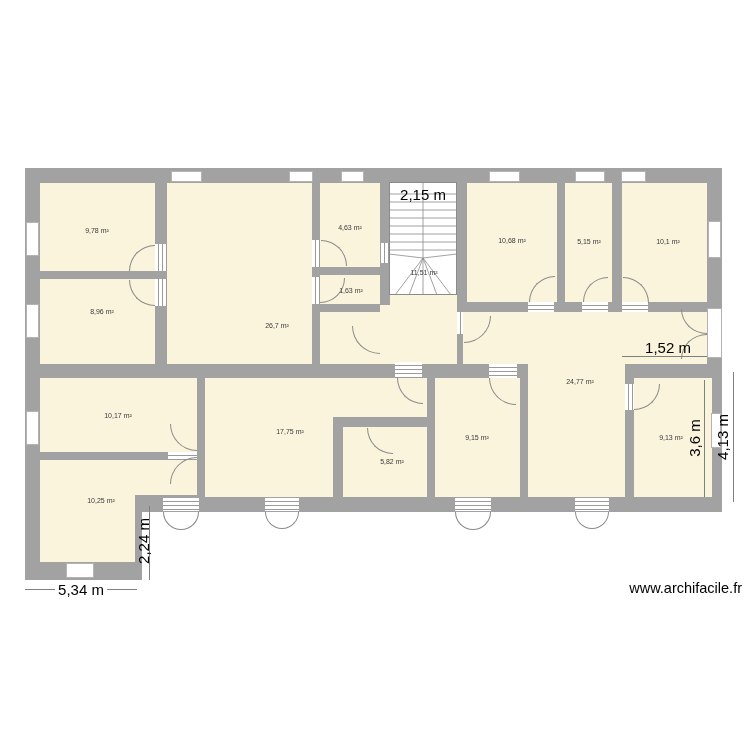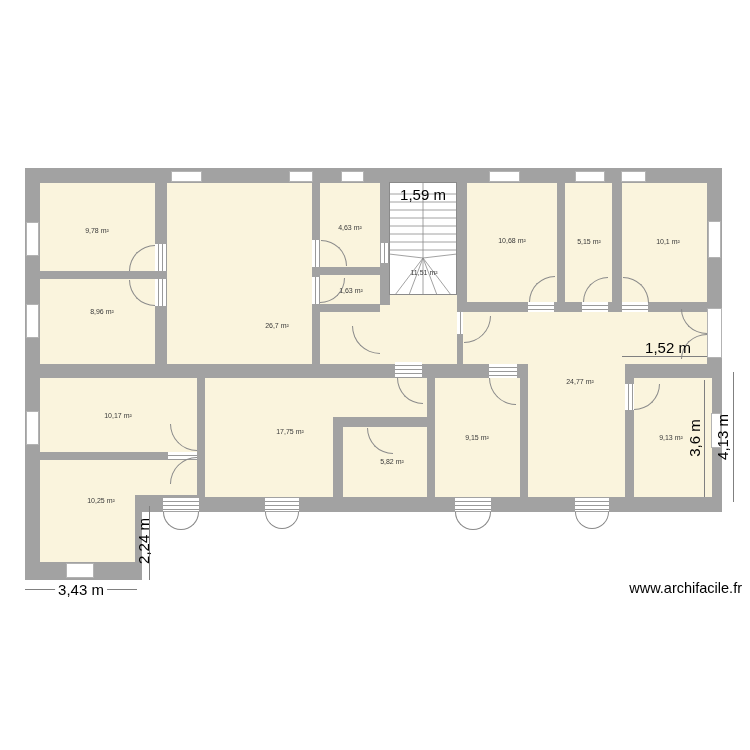--- a/index.html
+++ b/index.html
@@ -152,22 +152,22 @@
   <div class="rlabel" style="left:392px;top:461px">5,82 m²</div>
   <div class="rlabel" style="left:477px;top:437px">9,15 m²</div>
   <div class="rlabel" style="left:671px;top:437px">9,13 m²</div>
 
   <div class="dline" style="left:622px;top:356px;width:85px;height:1px"></div>
   <div class="dline" style="left:704px;top:380px;width:1px;height:117px"></div>
   <div class="dline" style="left:733px;top:372px;width:1px;height:130px"></div>
   <div class="dline" style="left:149px;top:506px;width:1px;height:74px"></div>
   <div class="dline" style="left:25px;top:589px;width:112px;height:1px"></div>
 
-  <div class="dim" style="left:423px;top:194px">1,59 m</div>
+  <div class="dim" style="left:423px;top:194px">2,15 m</div>
   <div class="dim" style="left:668px;top:347px">1,52 m</div>
   <div class="dim v" style="left:694px;top:438px">3,6 m</div>
   <div class="dim v" style="left:722px;top:437px">4,13 m</div>
   <div class="dim v" style="left:143px;top:541px">2,24 m</div>
-  <div class="dim bg" style="left:81px;top:589px">3,43 m</div>
+  <div class="dim bg" style="left:81px;top:589px">5,34 m</div>
 
   <div class="watermark">www.archifacile.fr</div>
 
 </div>
 
 </body></html>

